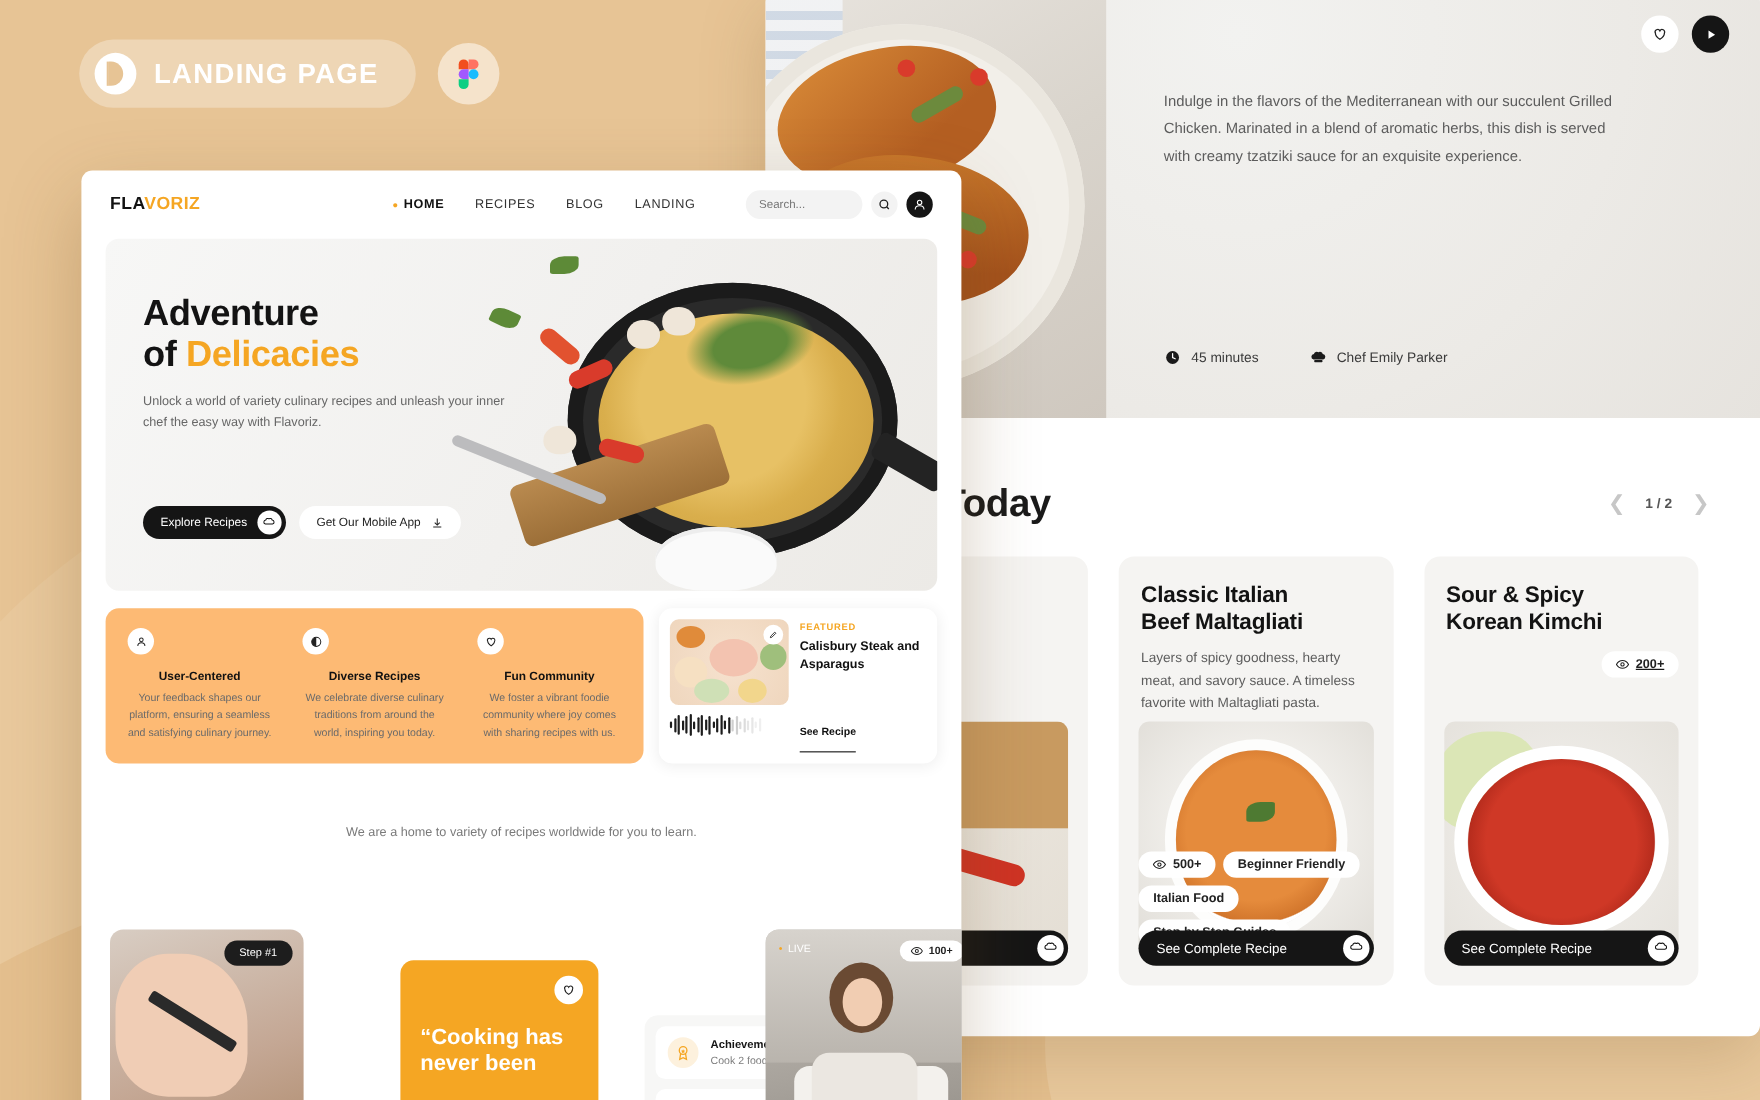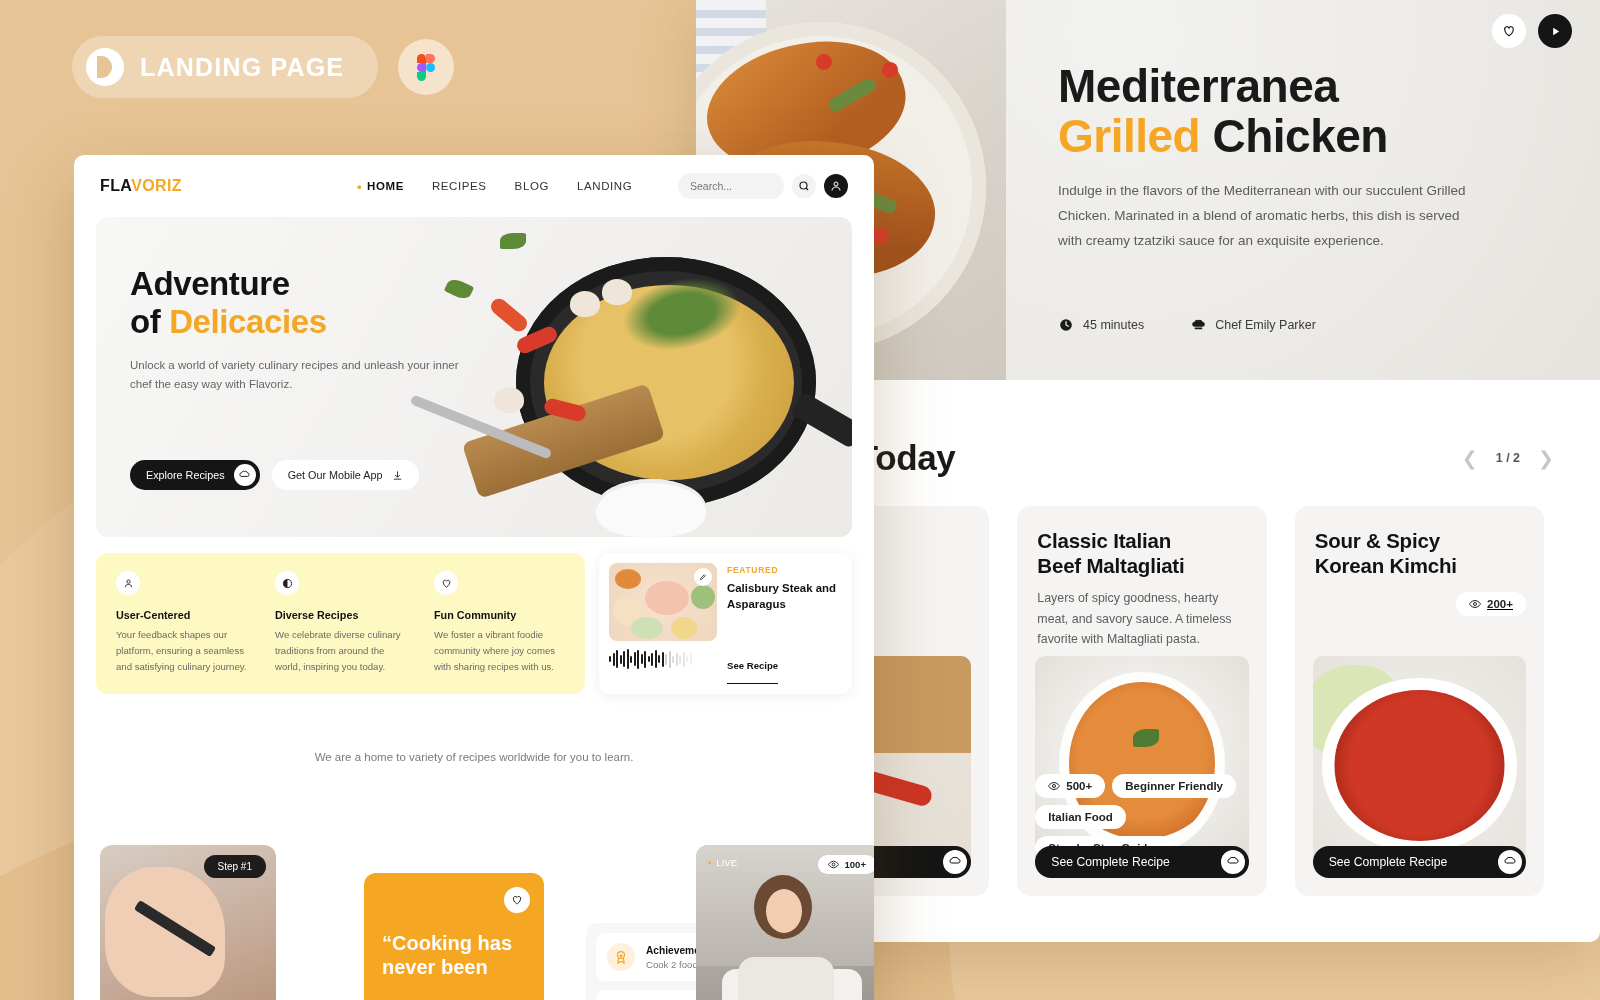--- a/index.html
+++ b/index.html
@@ -290,22 +290,22 @@
     height: 30px; background:#fff; border-radius:20px; display:flex;
     align-items:center; gap:10px; padding: 0 16px;
   }
   .btn-light span { color:#222; font-size:10.8px; }
 
   
   .lp-features {
     margin: 16px 22px 0 22px; display:flex; gap: 14px; align-items: stretch;
   }
   .feat-card {
-    flex: 1; background:#fef9c3; border-radius: 12px; padding: 18px 20px 20px 20px;
-    display:flex; gap: 28px;
+    flex: 1; background:#fdba74; border-radius: 12px; padding: 18px 20px 20px 20px;
+    display:flex; gap: 28px; text-align: center;
   }
   .feat-col { flex:1; }
   .feat-ico {
     width:24px;height:24px;border-radius:50%;background:#fff;
     display:flex;align-items:center;justify-content:center; margin-bottom: 14px;
   }
   .feat-t { font-size:10.8px; font-weight:bold; color:#111; margin-bottom:6px; }
   .feat-d { font-size:9.6px; color:#6a6a6a; line-height:1.65; }
   .audio-card {
     width: 253px; background:#fff; border-radius:12px; display:flex; overflow:hidden;
@@ -430,26 +430,20 @@
       <div class="hero-actions">
         <div class="circ-btn">
           <svg width="14" height="14" viewBox="0 0 24 24" fill="none" stroke="#222" stroke-width="2">
             <path d="M12 20s-7-4.6-7-9.5A3.9 3.9 0 0 1 12 7a3.9 3.9 0 0 1 7 3.5C19 15.4 12 20 12 20z"></path>
           </svg>
         </div>
         <div class="circ-btn dark">
           <svg width="11" height="11" viewBox="0 0 24 24" fill="#fff">
               <path d="M7 4l13 8-13 8z"></path>
             </svg>
-        </div>
-      </div>
-      <div class="hero-title">
-        <div>Mediterranea</div>
-        <div>
-          <span class="orange">Grilled </span><span>Chicken</span>
         </div>
       </div>
       <div class="hero-desc">Indulge in the flavors of the Mediterranean with our succulent Grilled Chicken. Marinated in a blend of aromatic herbs, this dish is served with creamy tzatziki sauce for an exquisite experience.</div>
       <div class="hero-meta">
         <div class="meta-item">
           <span class="meta-ico">
             <svg width="14" height="14" viewBox="0 0 24 24" fill="#1b1b1b">
                 <circle cx="12" cy="12" r="10"></circle>
                 <path d="M12 6v6l4 2" stroke="#fff" stroke-width="2" fill="none" stroke-linecap="round"></path>
               </svg>

